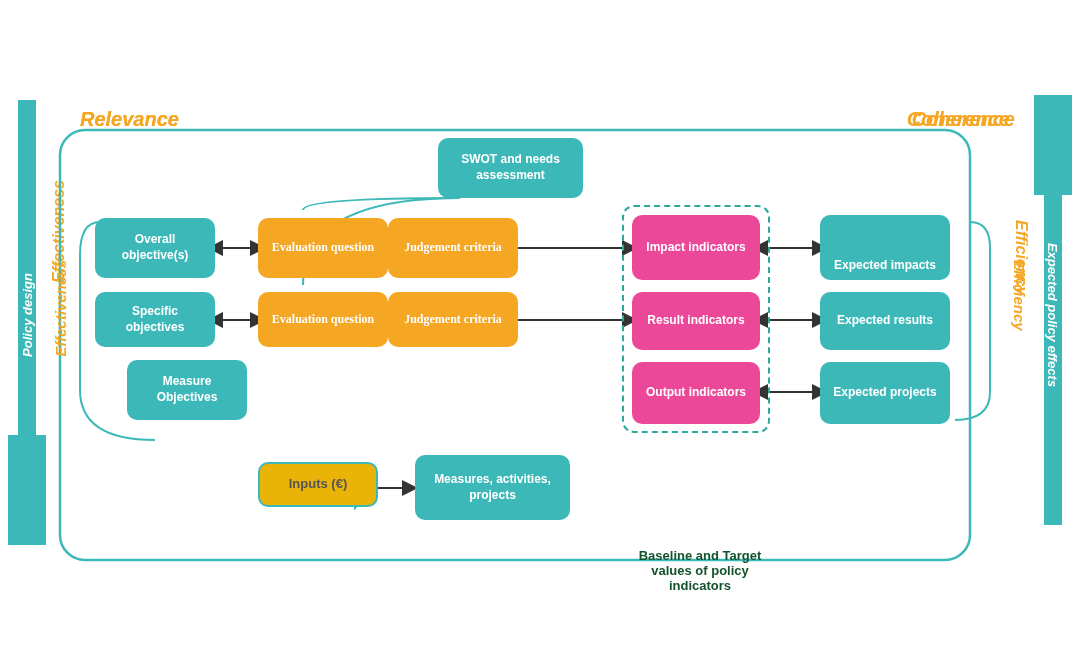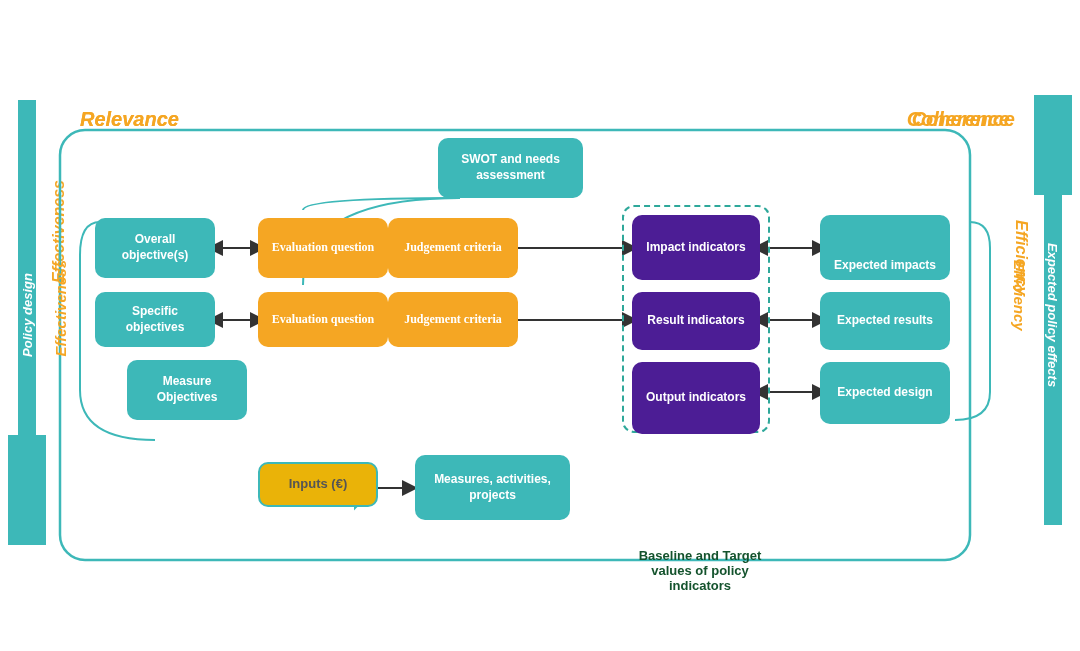--- a/index.html
+++ b/index.html
@@ -95,21 +95,21 @@
     .box-teal {
       background-color: #3db8b8;
     }
 
     .box-orange {
       background-color: #f5a623;
       font-family: Liberation Serif, serif;
     }
 
     .box-green {
-      background-color: #4c1d95;
+      background-color: #ec4899;
     }
 
     
     .dashed-box {
       position: absolute;
       border: 2.5px dashed #2ea89a;
       border-radius: 12px;
     }
 
     
@@ -242,34 +242,34 @@
   </div>
 
   <div class="box box-green" style="left:632px; top:215px; width:128px; height:65px;">
     <span>Impact indicators</span>
   </div>
 
   <div class="box box-green" style="left:632px; top:292px; width:128px; height:58px;">
     <span>Result indicators</span>
   </div>
 
-  <div class="box box-green" style="left:632px; top:362px; width:128px; height:72px;">
+  <div class="box box-green" style="left:632px; top:362px; width:128px; height:62px;">
     <span>Output indicators</span>
   </div>
 
   <div class="box box-teal" style="left:820px; top:215px; width:130px; height:65px;align-items:flex-end;">
     <span>Expected impacts</span>
   </div>
 
   <div class="box box-teal" style="left:820px; top:292px; width:130px; height:58px;">
     <span>Expected results</span>
   </div>
 
   <div class="box box-teal" style="left:820px; top:362px; width:130px; height:62px;">
-    <span>Expected design</span>
+    <span>Expected projects</span>
   </div>
 
   <div class="box box-teal" style="left:258px; top:462px; width:120px; height:45px; background: #eab308; border: 2px solid #3db8b8; color: #555; font-weight: bold; font-size: 13px;">
     <span>Inputs (€)</span>
   </div>
 
   <div class="box box-teal" style="left:415px; top:455px; width:155px; height:65px;">
     <span>Measures, activities, projects</span>
   </div>
 

